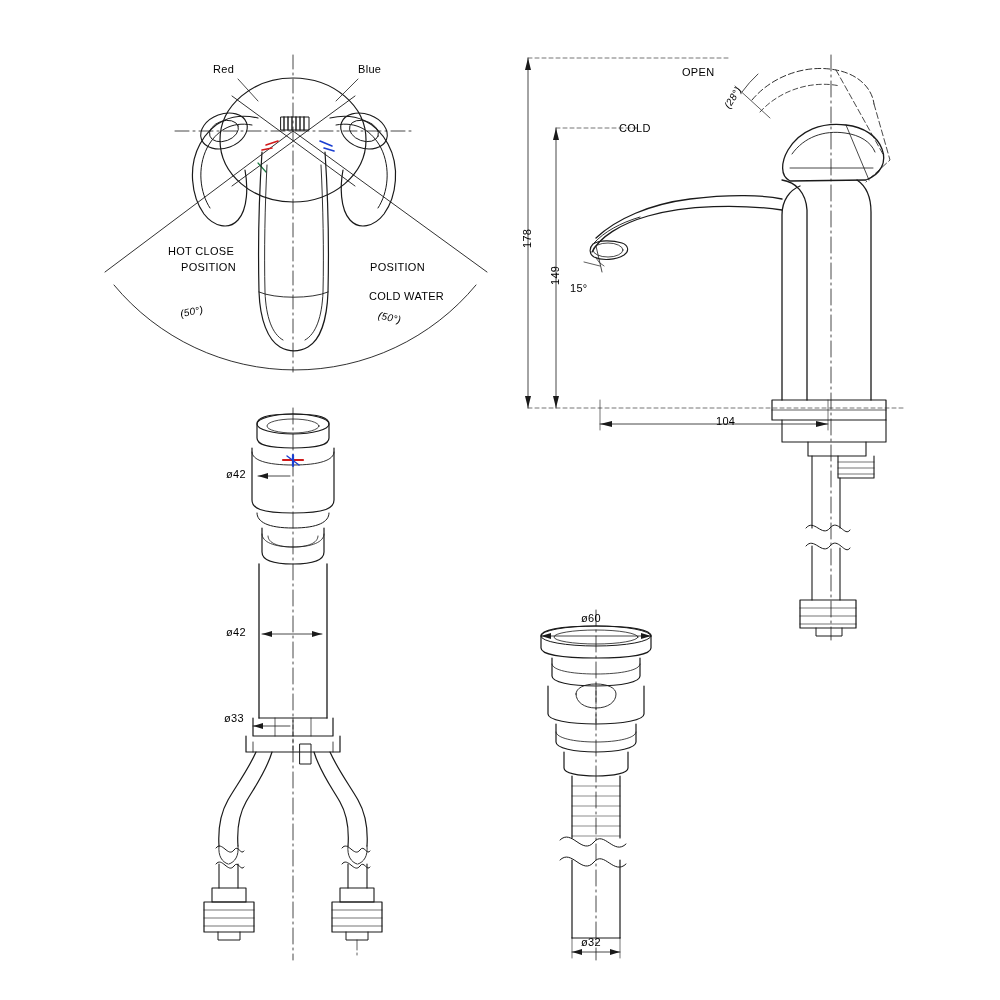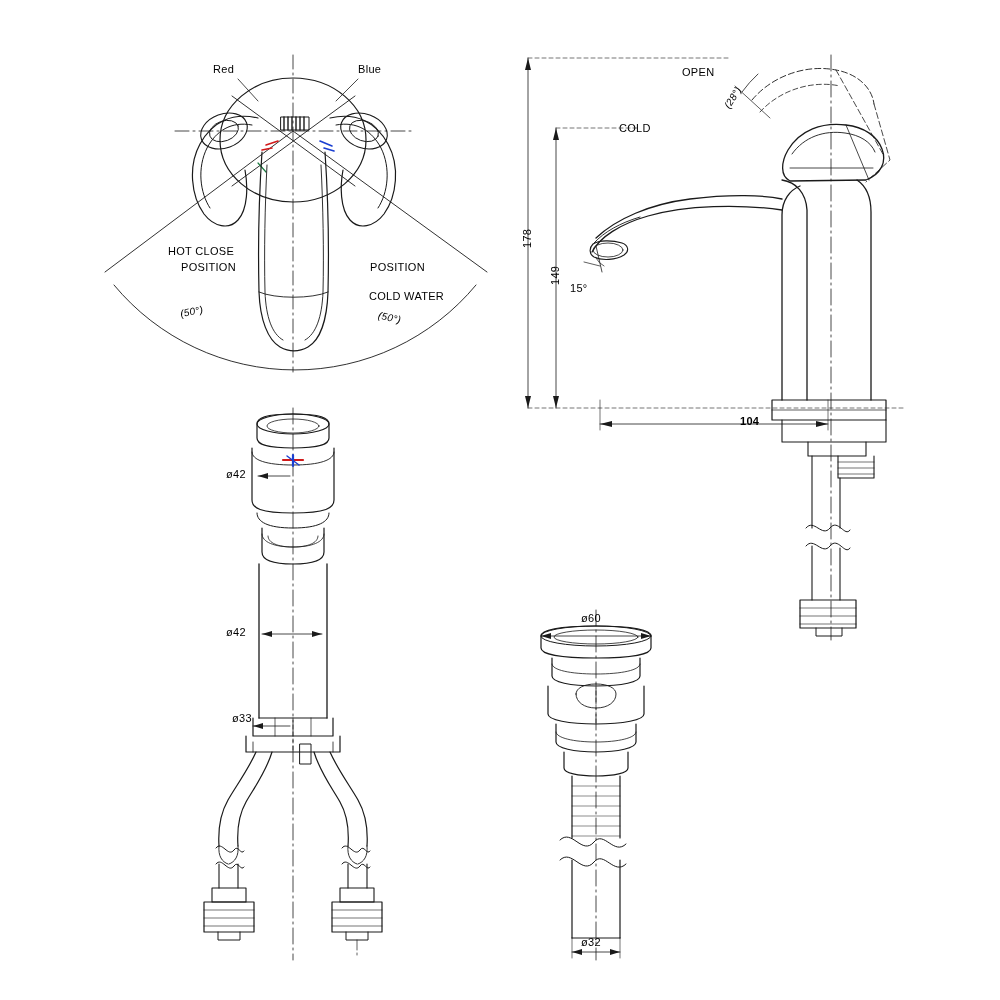--- a/index.html
+++ b/index.html
@@ -278,22 +278,22 @@
   <div class="lbl" style="left:370px; top:261px;">POSITION</div>
   <div class="lbl sm ital" style="left:180px; top:306px; transform:rotate(-12deg);">(50°)</div>
   <div class="lbl sm ital" style="left:378px; top:312px; transform:rotate(12deg);">(50°)</div>
 
   <div class="lbl" style="left:682px; top:66px;">OPEN</div>
   <div class="lbl sm ital" style="left:721px; top:92px; transform:rotate(-58deg);">(28°)</div>
   <div class="lbl" style="left:619px; top:122px;">COLD</div>
   <div class="lbl rot90" style="left:521px; top:248px;">178</div>
   <div class="lbl rot90" style="left:549px; top:285px;">149</div>
   <div class="lbl" style="left:570px; top:255px;margin-top:27px;">15°</div>
-  <div class="lbl" style="left:740px; top:415px;font-weight:bold;">104</div>
+  <div class="lbl" style="left:716px; top:415px;">104</div>
 
   <div class="lbl" style="left:226px; top:468px;">ø42</div>
   <div class="lbl" style="left:226px; top:626px;">ø42</div>
-  <div class="lbl" style="left:232px; top:712px;">ø33</div>
+  <div class="lbl" style="left:224px; top:712px;">ø33</div>
 
   <div class="lbl" style="left:581px; top:612px;text-align:right;">ø60</div>
   <div class="lbl" style="left:581px; top:936px;">ø32</div>
 
 </div>
 
 </body></html>

